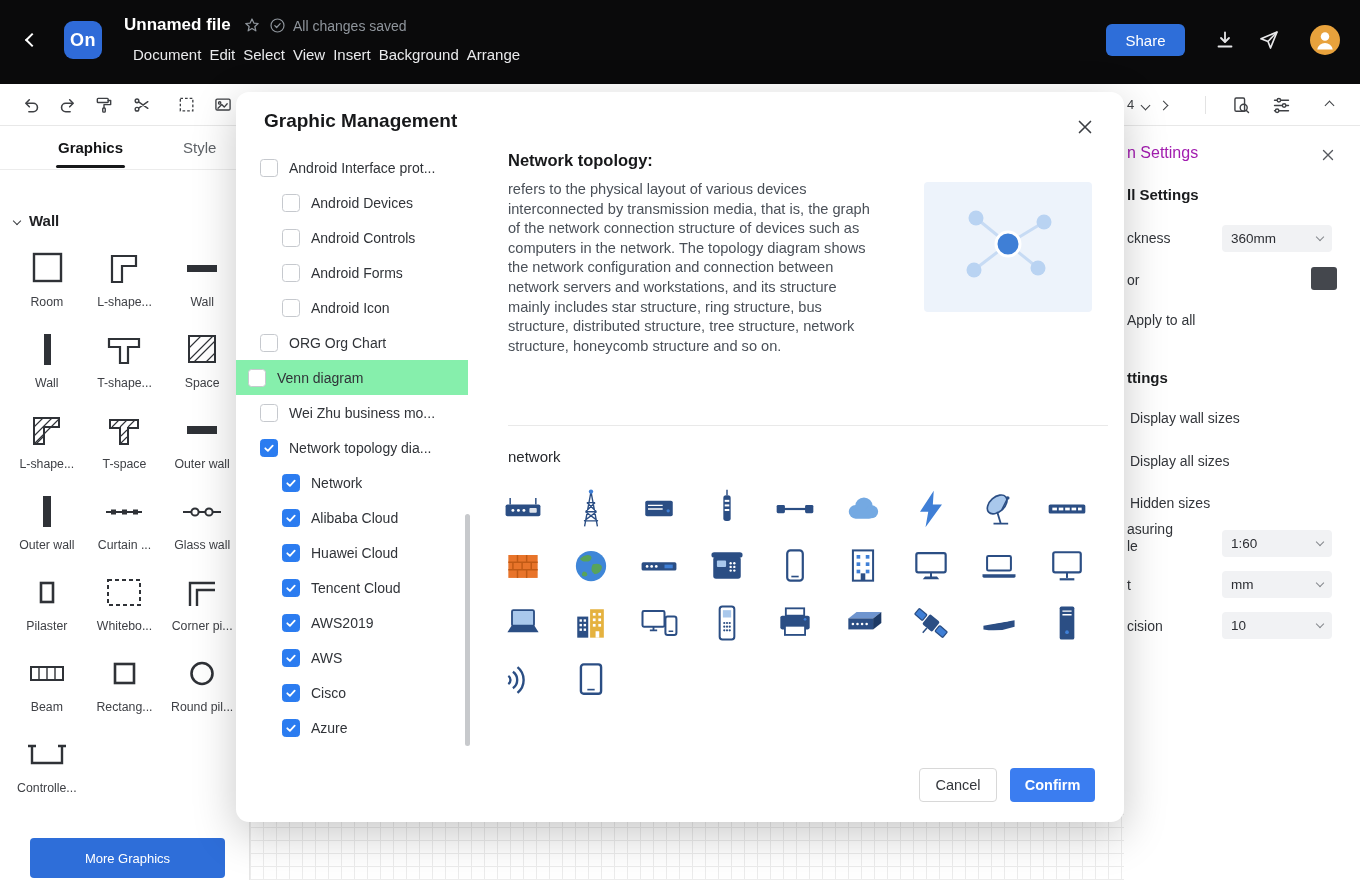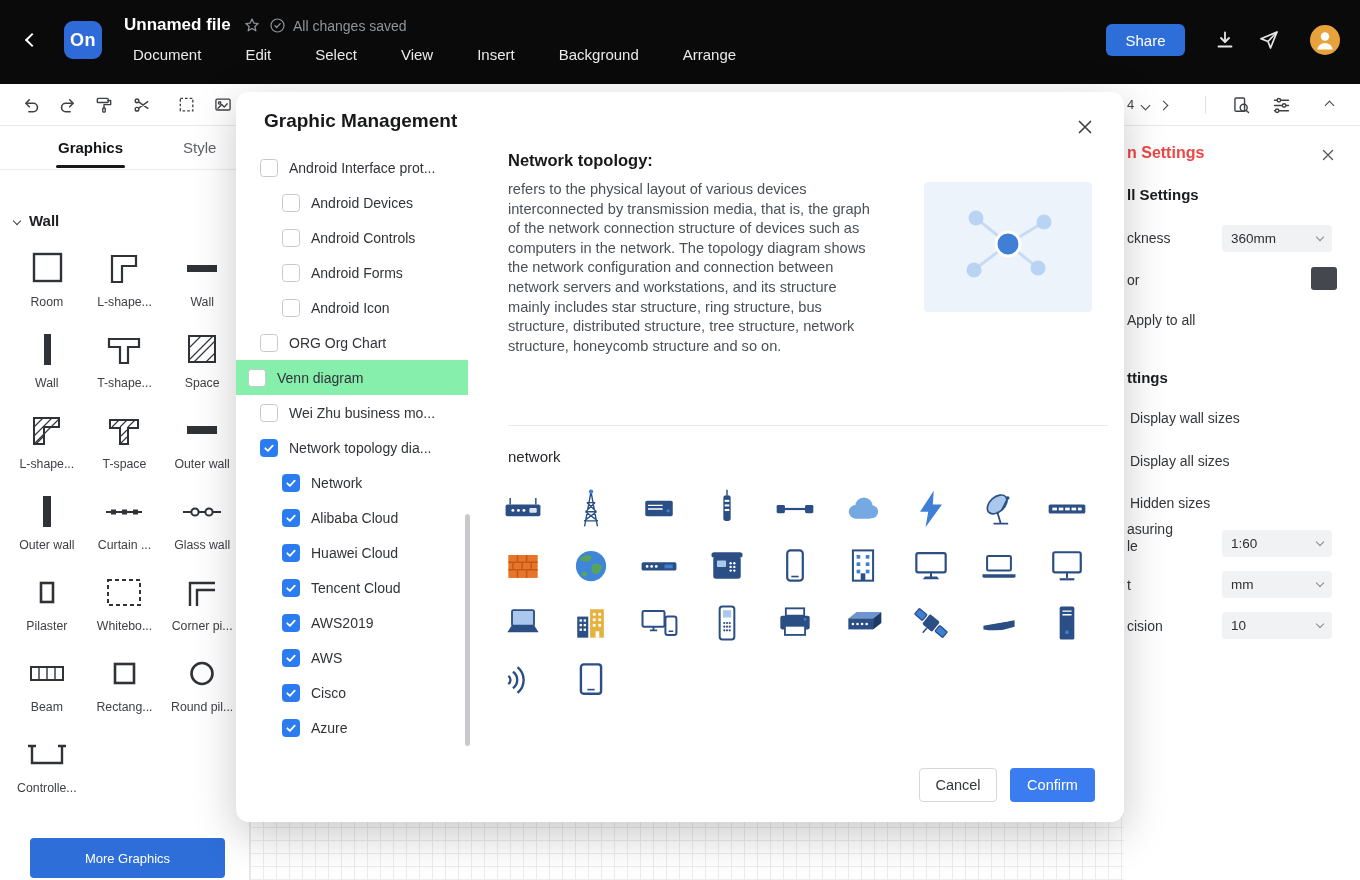--- a/index.html
+++ b/index.html
@@ -17,21 +17,21 @@
   .back-btn{left:18px; top:26px; width:28px; height:28px; cursor:pointer;}
   .chev{display:inline-block; width:7px; height:7px; border-right:1.7px solid #3e4044; border-bottom:1.7px solid #3e4044;}
   .chev.down{transform:rotate(45deg);} .chev.right{transform:rotate(-45deg);}
   .chev.up{transform:rotate(-135deg);} .chev.left{transform:rotate(135deg);}
   .back-btn .chev{width:10px;height:10px;border-color:#fff;border-width:2px;}
   .logo{left:64px; top:21px; width:38px; height:38px; border-radius:9px; background:#2f6bd8;
         color:#fff; font-weight:bold; font-size:18px; letter-spacing:.5px;}
   .file-title{left:124px; top:15px; font-size:17px; font-weight:600; color:#fff;}
   .star-ic{left:241px; top:15px; width:22px; height:22px;}
   .save-status{left:268px; top:16px; display:flex; align-items:center; gap:6px; color:#8f959c; font-size:14px;}
-  .menus{position:absolute; left:133px; top:46px; display:flex; gap:44px; color:#e9eaec; font-size:15px;}
+  .menus{position:absolute; left:133px; top:46px; display:flex; gap:8px; color:#e9eaec; font-size:15px;}
   .menu-item{cursor:pointer;}
   .share-btn{left:1106px; top:24px; width:79px; height:32px; background:var(--accent); border-radius:6px;
              color:#fff; font-size:15px; cursor:pointer;}
   .top-ic{width:26px; height:26px; color:#e8e8ea;}
   .dl-ic{left:1212px; top:27px;} .send-ic{left:1256px; top:27px;}
   .avatar{left:1310px; top:25px; width:30px; height:30px; border-radius:50%; background:var(--avatar); overflow:hidden;}
 
   
   .toolbar{position:absolute; left:0; top:84px; width:1360px; height:42px; background:#fff;
            border-bottom:1px solid #e8e8e8; z-index:5;}
@@ -65,21 +65,21 @@
   .canvas{position:absolute; left:250px; top:126px; width:874px; bottom:0; z-index:1;
     background:
       repeating-linear-gradient(0deg,#ececec 0 1px,transparent 1px 13px),
       repeating-linear-gradient(90deg,#ececec 0 1px,transparent 1px 13px),
       #fff;}
 
   
   .rightpanel{position:absolute; left:1124px; top:126px; width:236px; bottom:0; background:#fff; z-index:3;}
   .rp-abs{position:absolute; font-size:14px; color:#33363b;}
   .rp-bold{font-weight:700; font-size:15px; color:#1b1d1f;}
-  .rp-title{font-weight:700; font-size:16px; color:#ef4444;}
+  .rp-title{font-weight:400; font-size:16px; color:#a21caf;}
   .rp-close{position:absolute; left:195px; top:20px; width:18px; height:18px; cursor:pointer;}
   .rp-select{position:absolute; width:110px; height:27px; background:#f1f2f4; border-radius:4px;
              display:flex; align-items:center; justify-content:space-between; padding:0 9px;
              font-size:13.5px; color:#2c2e33; cursor:pointer;}
   .rp-select .chev{width:6px;height:6px;border-color:#85888d; margin-top:-3px;}
   .rp-swatch{position:absolute; left:187px; top:141px; width:26px; height:23px; border-radius:3px;
              background:var(--swatch); cursor:pointer;}
 
   
   .modal{position:absolute; left:236px; top:92px; width:888px; height:730px; background:#fff;
@@ -104,21 +104,21 @@
               border-radius:4px; display:flex; align-items:center; justify-content:center;}
   .gd-divider{position:absolute; left:272px; top:333px; width:600px; height:1px; background:#e9e9e9;}
   .gd-group{position:absolute; left:272px; top:356px; font-size:15px; color:#26282c;}
   .net-grid{position:absolute; left:253px; top:388px; width:614px; display:flex; flex-wrap:wrap;}
   .net-cell{width:68px; height:57px; display:flex; align-items:center; justify-content:center;}
   .gm-cancel{position:absolute; left:683px; top:676px; width:78px; height:34px; background:#fff;
              border:1px solid #d8d8d8; border-radius:4px; font-size:14.5px; color:#33363b;
              display:flex; align-items:center; justify-content:center; cursor:pointer;}
   .gm-confirm{position:absolute; left:774px; top:676px; width:85px; height:34px; background:var(--confirm);
               border-radius:4px; font-size:14.5px; color:#fff; display:flex; align-items:center;
-              justify-content:center; cursor:pointer;}
+              justify-content:center; cursor:pointer;font-weight:bold;}
   svg{display:block;}
 </style>
 </head>
 <body>
 
 <header class="topbar">
   <div class="tb-abs back-btn">
       <span class="chev left"></span>
     </div>
   <div class="tb-abs logo">On</div>

